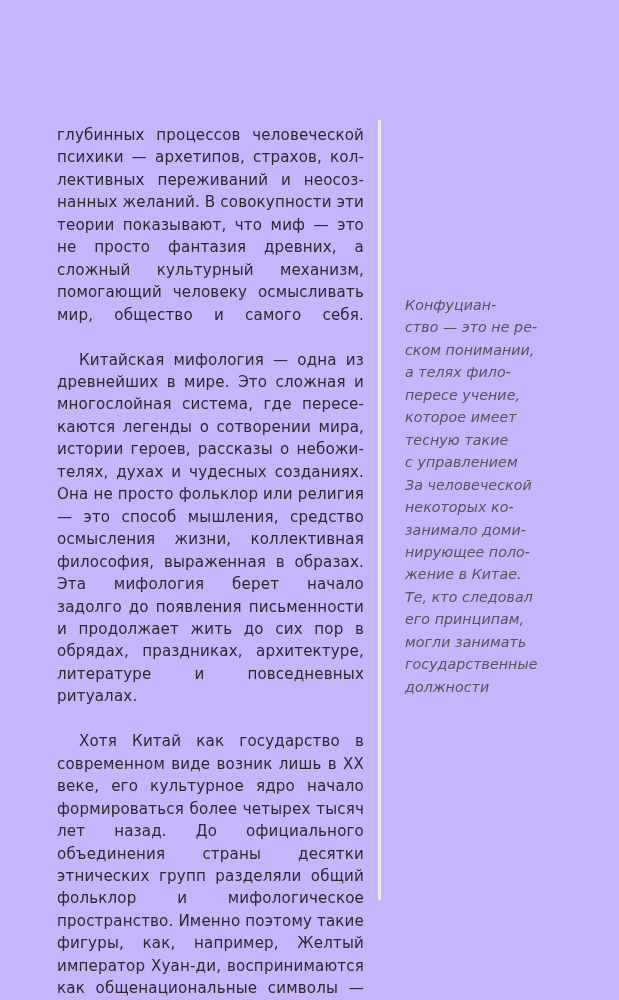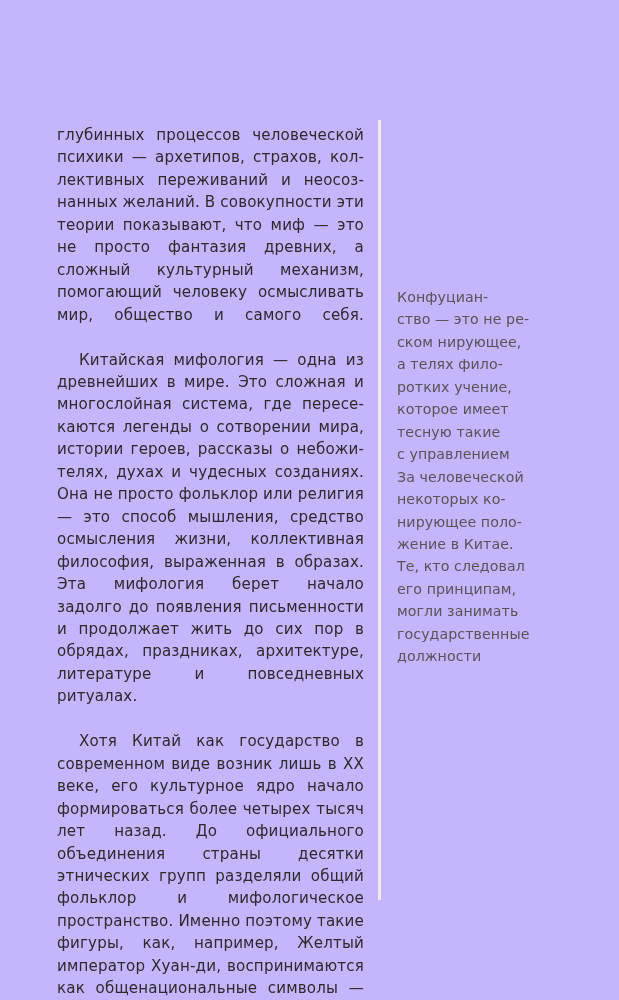--- a/index.html
+++ b/index.html
@@ -68,21 +68,22 @@
     left: 397px;
     top: 286px;
     width: 166px;
     color: #555555;
     font-size: 14.2px;
     line-height: 22.45px;
     text-align: left;
     letter-spacing: 0.005em;
   }
   .side-column p {
-    margin: 0;
+    margin: 8px;
+    font-style: italic;
   }
 
   
   .side-column .ln { display: block; white-space: nowrap; }
 </style>
 </head>
 <body>
 
 <div class="page">
 
@@ -91,28 +92,29 @@
     <p class="body-paragraph indent">Китайская мифология — одна из древнейших в мире. Это сложная и многослойная система, где пересе­каются легенды о сотворении мира, истории героев, рассказы о небожи­телях, духах и чудесных созданиях. Она не просто фольклор или религия — это способ мышления, средство осмысле­ния жизни, коллективная философия, выраженная в образах. Эта мифоло­гия берет начало задолго до появле­ния письменности и продолжает жить до сих пор в обрядах, праздниках, ар­хитектуре, литературе и повседневных ритуалах.</p>
     <p class="body-paragraph indent">Хотя Китай как государство в совре­менном виде возник лишь в XX веке, его культурное ядро начало формиро­ваться более четырех тысяч лет назад. До официального объединения стра­ны десятки этнических групп разде­ляли общий фольклор и мифологиче­ское пространство. Именно поэтому такие фигуры, как, например, Желтый император Хуан-ди, воспринимаются как общенациональные символы — не только для ханьцев, но и для дру­гих народов, населявших территорию Поднебесной.</p>
   </div>
 
   <div class="divider"></div>
 
   <div class="side-column">
     <p class="sidenote-paragraph">
         <span class="ln">Конфуциан-</span>
         <span class="ln">ство — это не ре-</span>
-        <span class="ln">ском нирующее,</span>
+        <span class="ln">ском понимании,</span>
         <span class="ln">а телях фило-</span>
-        <span class="ln">ротких учение,</span>
+        <span class="ln">пересе учение,</span>
         <span class="ln">которое имеет</span>
         <span class="ln">тесную такие</span>
         <span class="ln">с управлением</span>
         <span class="ln">За человеческой</span>
         <span class="ln">некоторых ко-</span>
+        <span class="ln">занимало доми-</span>
         <span class="ln">нирующее поло-</span>
         <span class="ln">жение в Китае.</span>
         <span class="ln">Те, кто следовал</span>
         <span class="ln">его принципам,</span>
         <span class="ln">могли занимать</span>
         <span class="ln">государственные</span>
         <span class="ln">должности</span>
       </p>
   </div>
 

